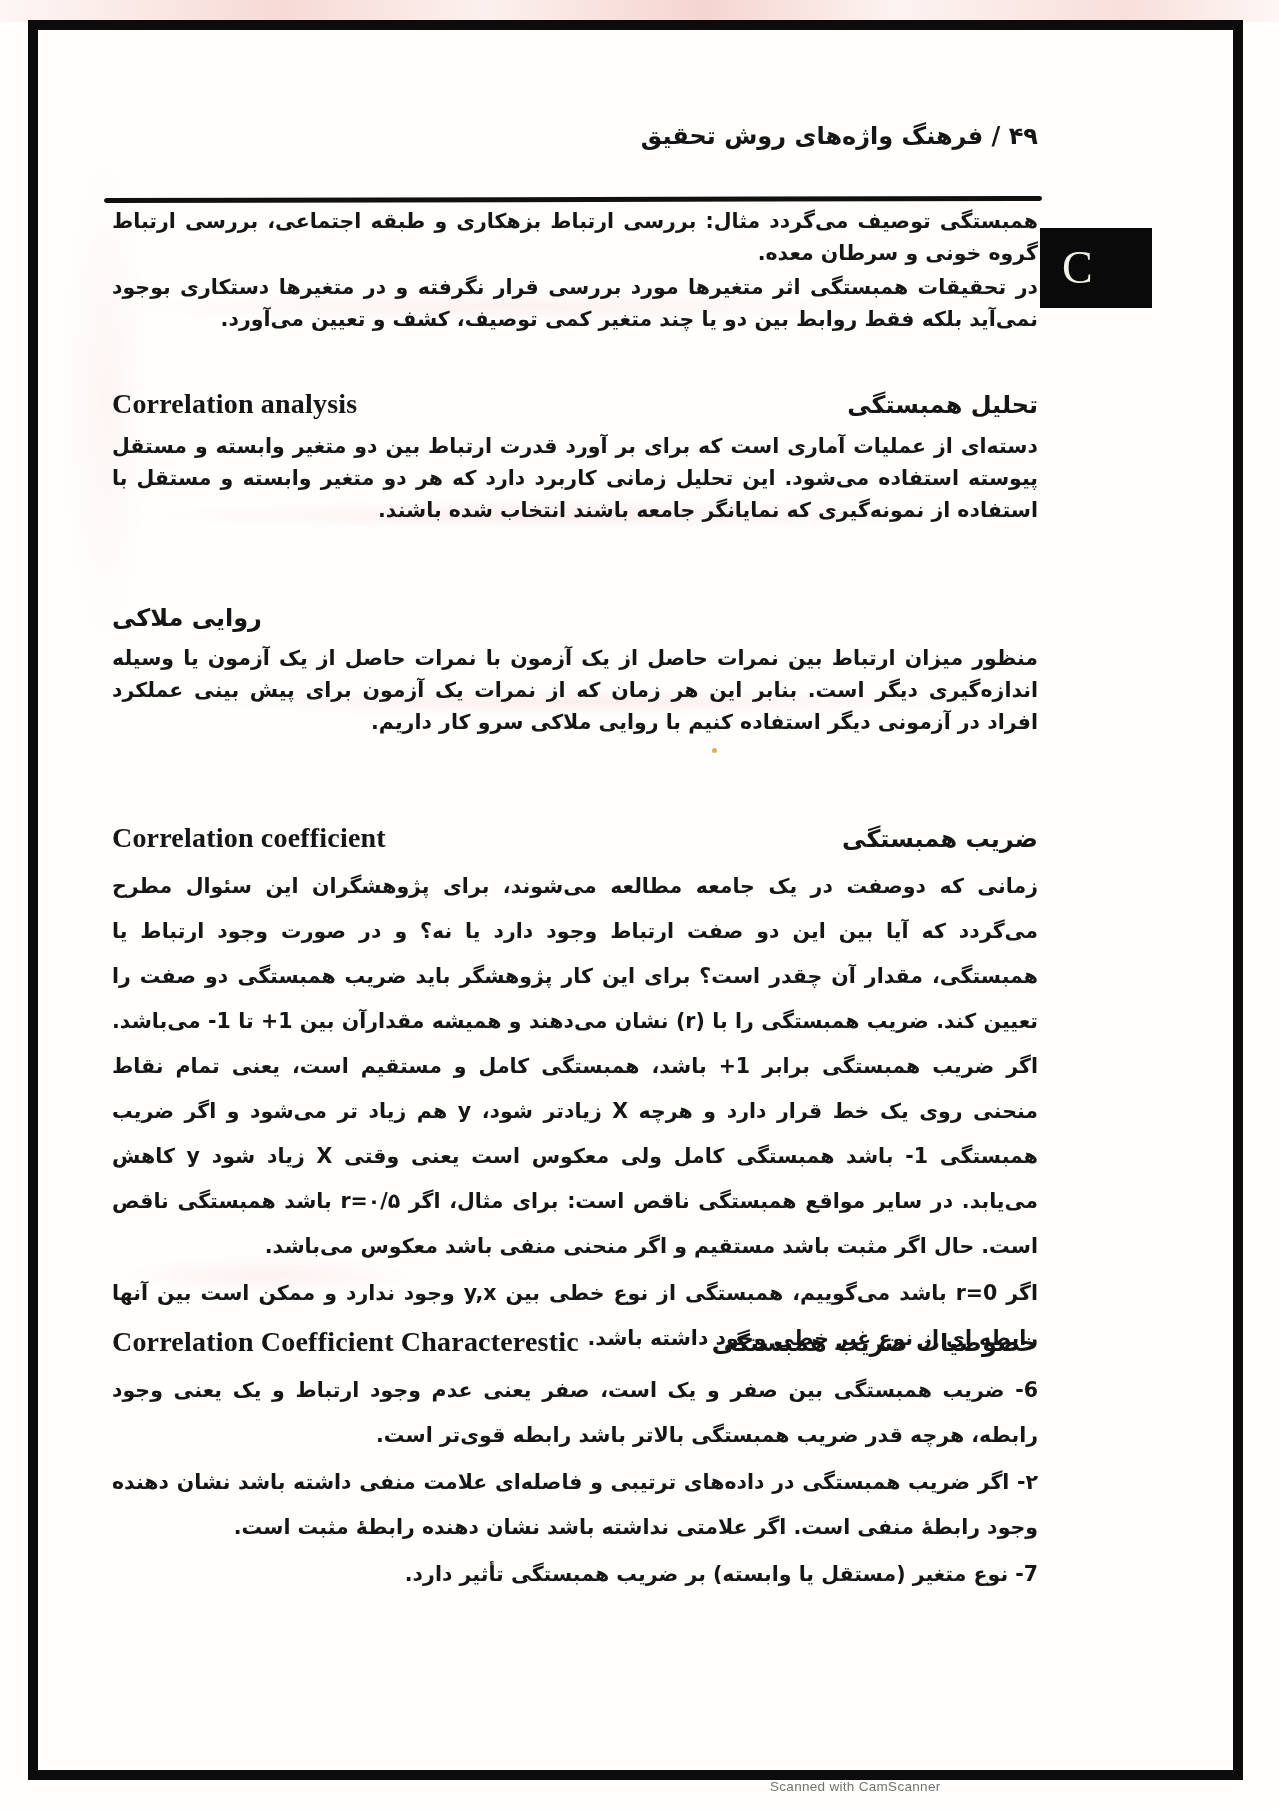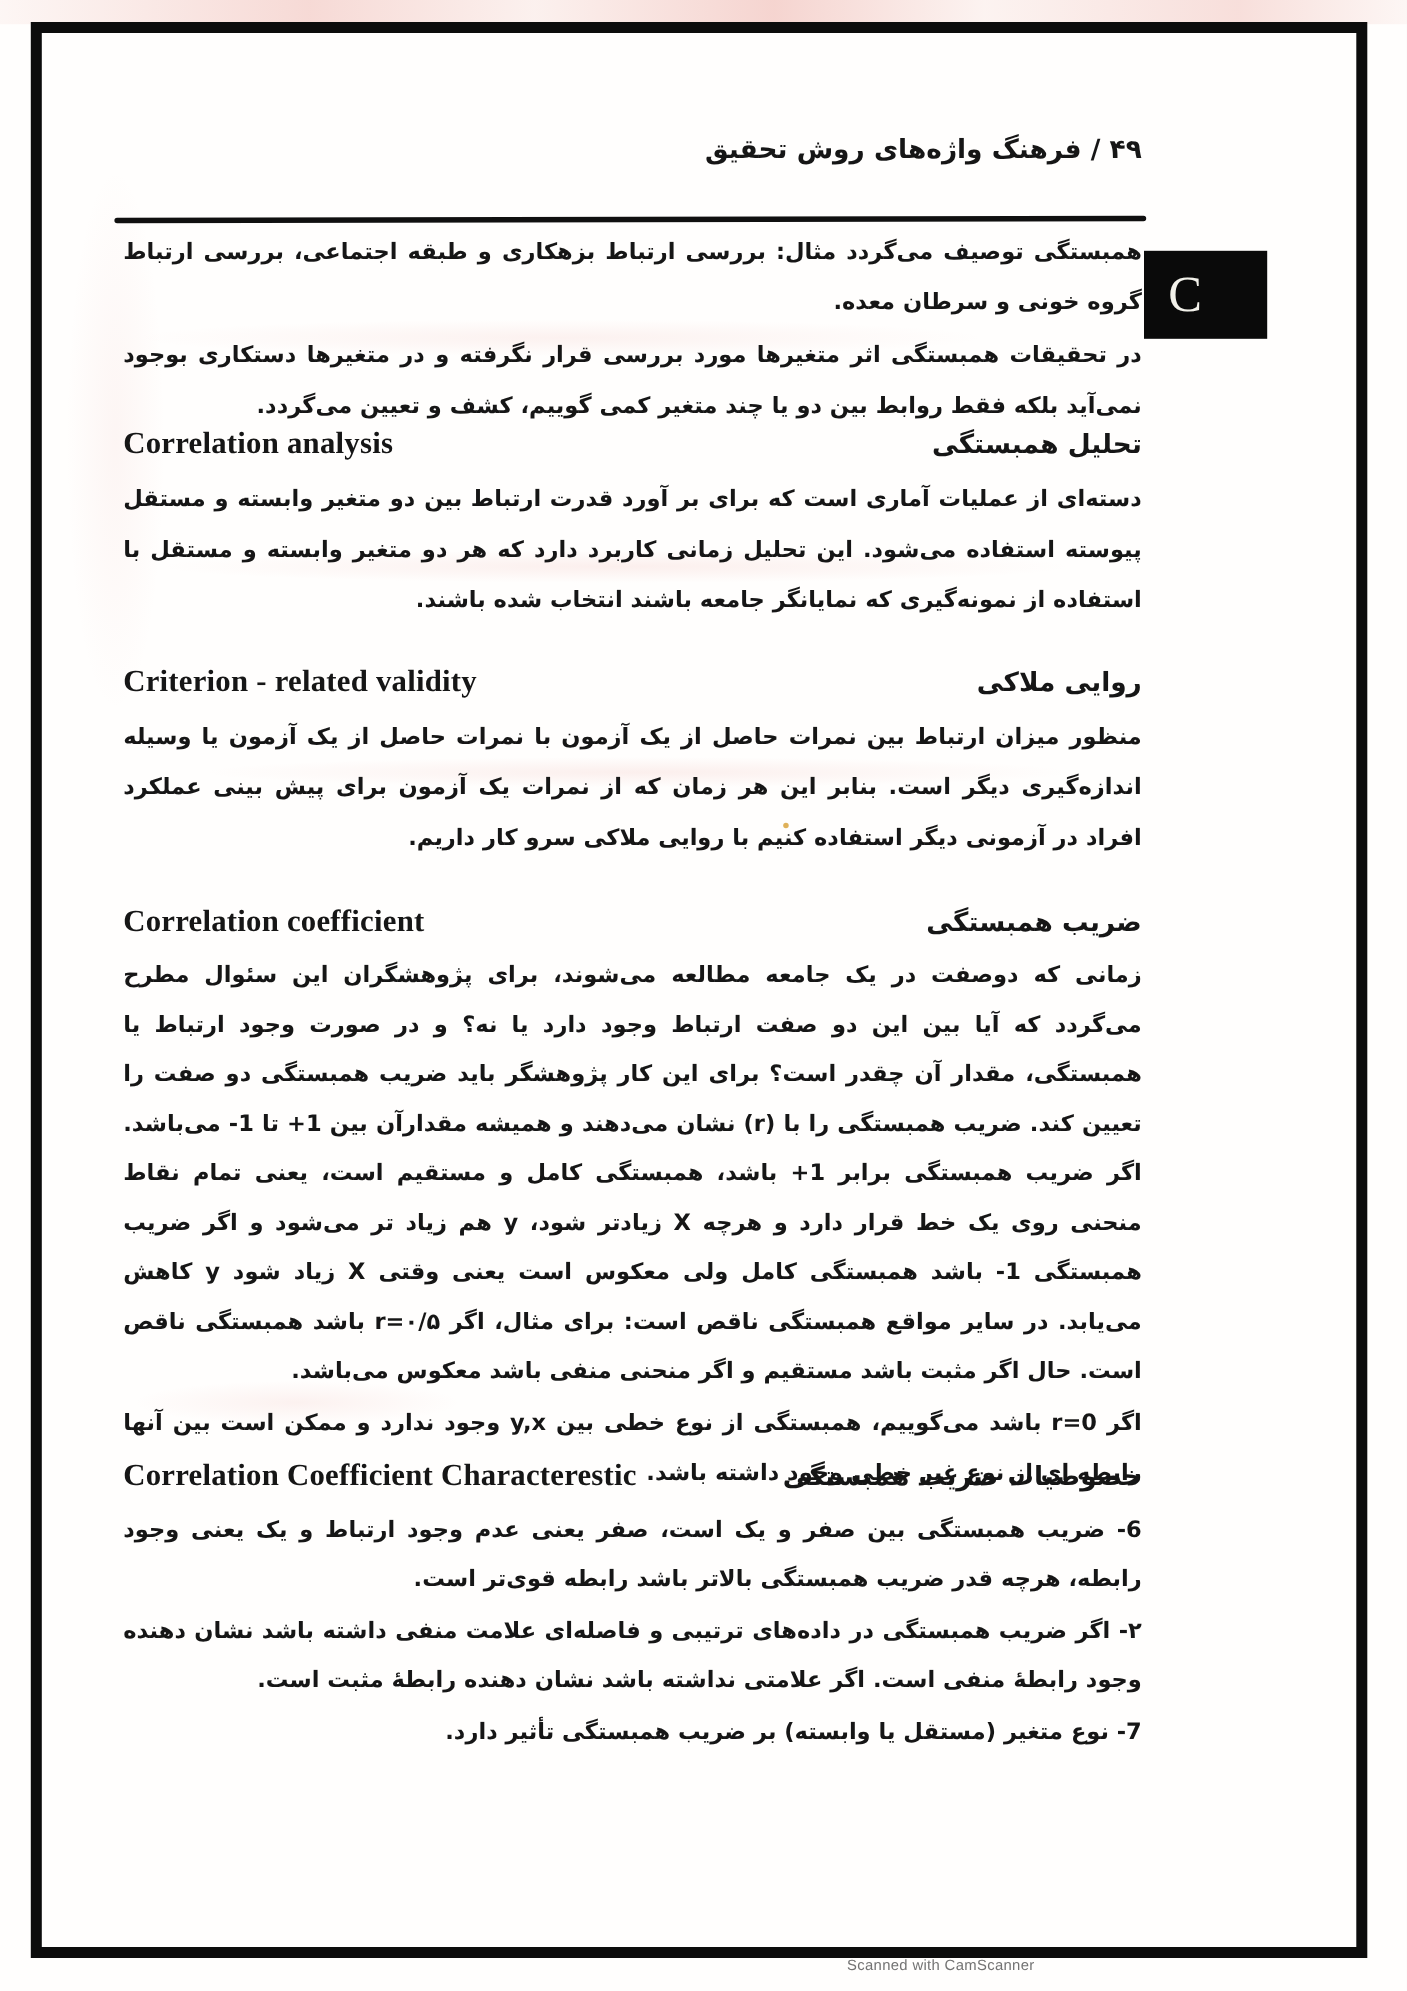--- a/index.html
+++ b/index.html
@@ -55,21 +55,21 @@
     background:#0a0a0a; color:#f2f1ea;
     display:flex; align-items:center;
     padding-left:22px; box-sizing:border-box;
     font-family:"Liberation Serif","DejaVu Serif",serif;
     font-size:46px; line-height:1;
     z-index:2;
   }
 
   .col { position:absolute; left:112px; width:926px; direction:rtl; }
   .para {
-    font-size:20.5px; font-weight:700; line-height:46px;
+    font-size:20.5px; font-weight:700; line-height:32px;
     text-align:justify; margin:0 0 2px 0;
   }
   .para.tight { line-height:45px; }
 
   .entry-head {
     display:flex; justify-content:space-between; align-items:baseline;
     direction:ltr; margin-bottom:10px;text-align:right;
   }
   .en-term {
     font-family:"Liberation Serif","DejaVu Serif",serif;
@@ -109,34 +109,33 @@
 
   <div class="page-header">۴۹ / فرهنگ واژه‌های روش تحقیق</div>
   <div class="rule"></div>
 
   <div class="alpha-tab">
     <span>C</span>
   </div>
 
   <div class="col sec-intro">
     <p class="para">همبستگی توصیف می‌گردد مثال: بررسی ارتباط بزهکاری و طبقه اجتماعی، بررسی ارتباط گروه خونی و سرطان معده.</p>
-    <p class="para">در تحقیقات همبستگی اثر متغیرها مورد بررسی قرار نگرفته و در متغیرها دستکاری بوجود نمی‌آید بلکه فقط روابط بین دو یا چند متغیر کمی گوییم، کشف و تعیین می‌گردد.</p>
+    <p class="para">در تحقیقات همبستگی اثر متغیرها مورد بررسی قرار نگرفته و در متغیرها دستکاری بوجود نمی‌آید بلکه فقط روابط بین دو یا چند متغیر کمی توصیف، کشف و تعیین می‌آورد.</p>
   </div>
 
   <div class="col sec-1">
     <div class="entry-head">
       <span class="en-term">Correlation analysis</span>
       <span class="fa-term">تحلیل همبستگی</span>
     </div>
     <p class="para">دسته‌ای از عملیات آماری است که برای بر آورد قدرت ارتباط بین دو متغیر وابسته و مستقل پیوسته استفاده می‌شود. این تحلیل زمانی کاربرد دارد که هر دو متغیر وابسته و مستقل با استفاده از نمونه‌گیری که نمایانگر جامعه باشند انتخاب شده باشند.</p>
   </div>
 
   <div class="col sec-2">
     <div class="entry-head">
-      <span class="en-term">Criterion - related validity</span>
       <span class="fa-term">روایی ملاکی</span>
     </div>
     <p class="para">منظور میزان ارتباط بین نمرات حاصل از یک آزمون با نمرات حاصل از یک آزمون یا وسیله اندازه‌گیری دیگر است. بنابر این هر زمان که از نمرات یک آزمون برای پیش بینی عملکرد افراد در آزمونی دیگر استفاده کنیم با روایی ملاکی سرو کار داریم.</p>
   </div>
 
   <div class="col sec-3">
     <div class="entry-head">
       <span class="en-term">Correlation coefficient</span>
       <span class="fa-term">ضریب همبستگی</span>
     </div>

